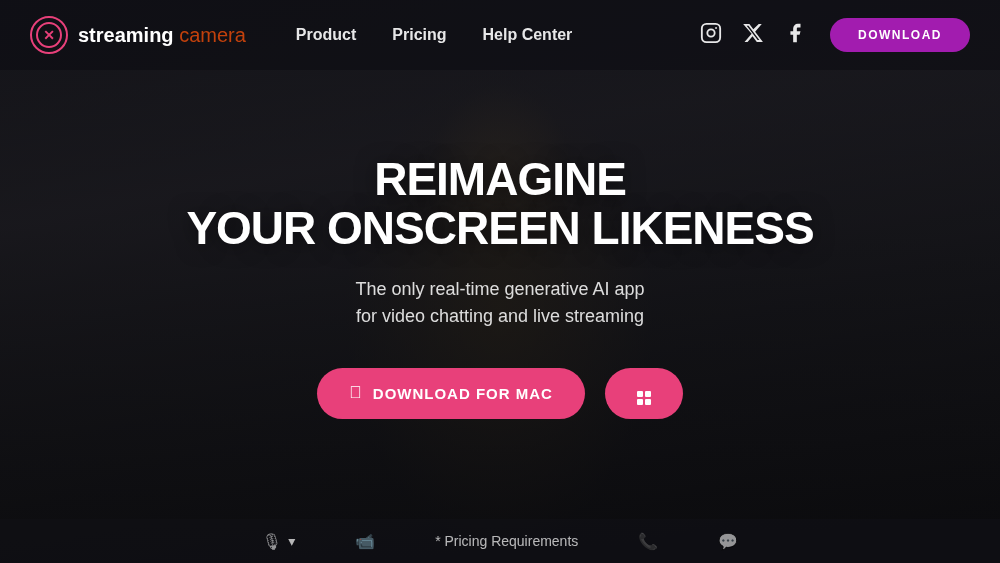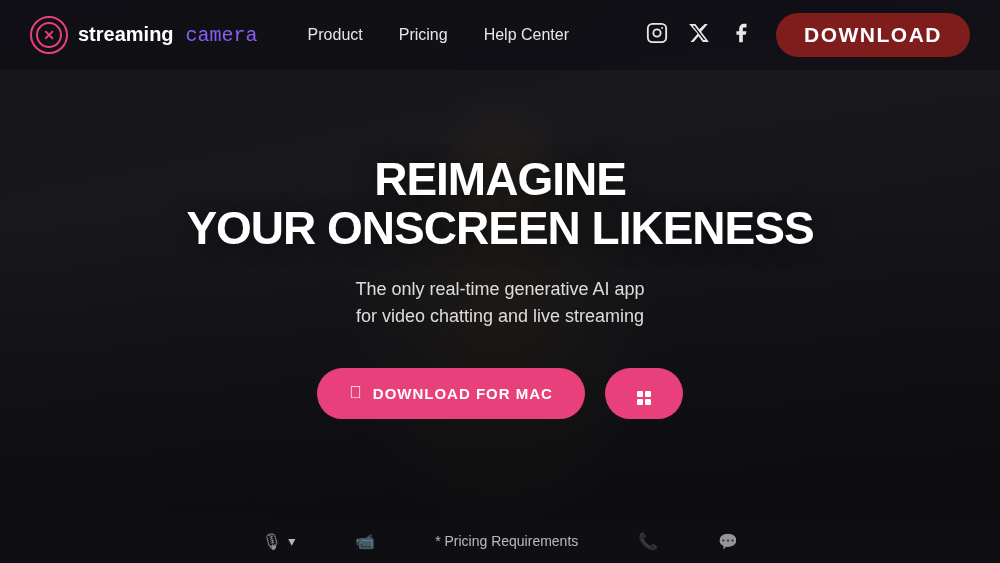--- a/index.html
+++ b/index.html
@@ -92,63 +92,62 @@
       letter-spacing: 0;
     }
 
     .logo-text span.brand {
       font-weight: 700;
       color: #fff;
     }
 
     .logo-text span.suffix {
       font-weight: 300;
-      color: #8b5cf6;
-      font-family: Liberation Mono, monospace;
+      color: #c2410c;
     }
 
     .nav-links {
       display: flex;
       align-items: center;
       gap: 36px;
       margin-left: 50px;
       flex: 1;
     }
 
     .nav-link {
       color: #fff;
       text-decoration: none;
       font-size: 16px;
-      font-weight: 400;
+      font-weight: 700;
       opacity: 0.9;
       cursor: pointer;
     }
 
     .social-icons {
       display: flex;
       align-items: center;
       gap: 20px;
       margin-left: auto;
       margin-right: 24px;
     }
 
     .social-icon {
       color: #fff;
       font-size: 18px;
       cursor: pointer;
       opacity: 0.9;
     }
 
     .download-btn-nav {
-      background: #7f1d1d;
+      background: #a21caf;
       color: #fff;
       border: none;
       border-radius: 30px;
       padding: 10px 28px;
-      font-size: 21px;
+      font-size: 12px;
       font-weight: 700;
       letter-spacing: 1.5px;
       cursor: pointer;
       text-transform: uppercase;
       text-align: center;
     }
 
     
     .hero-content {
       position: absolute;

